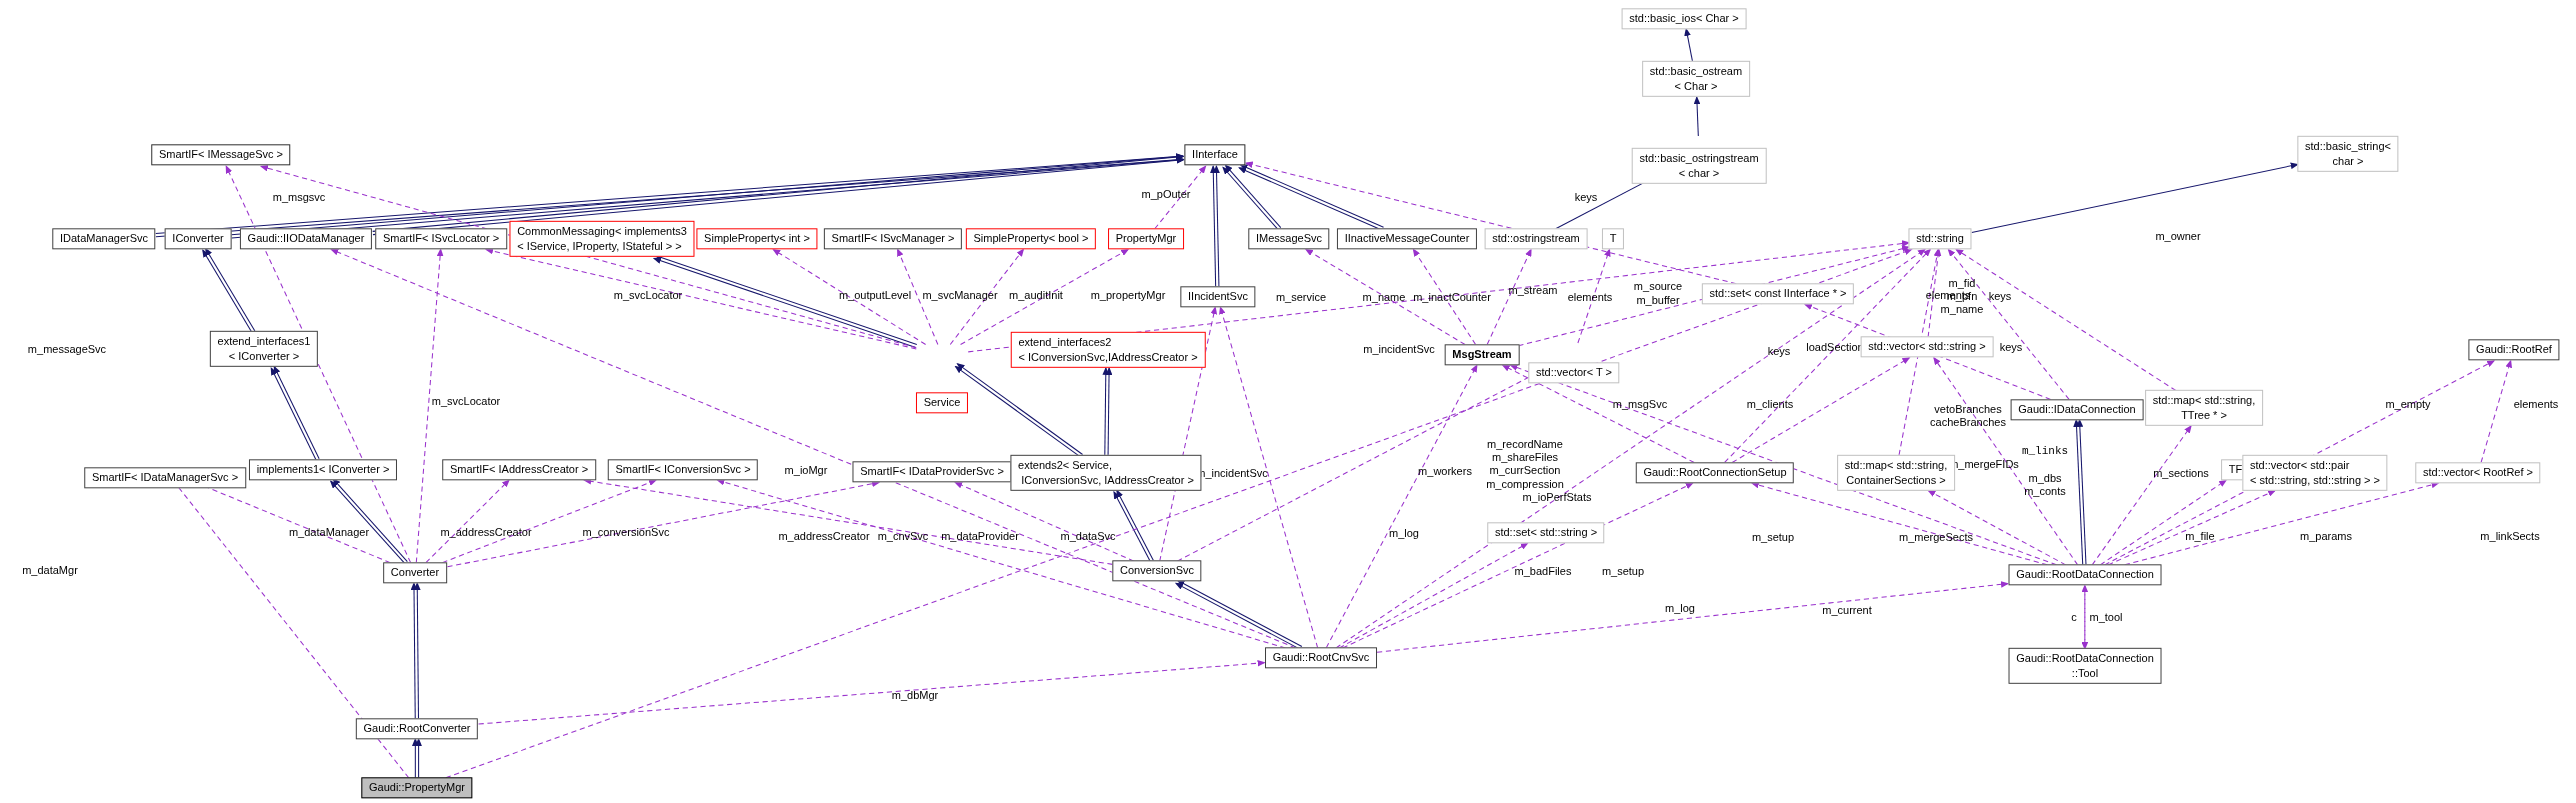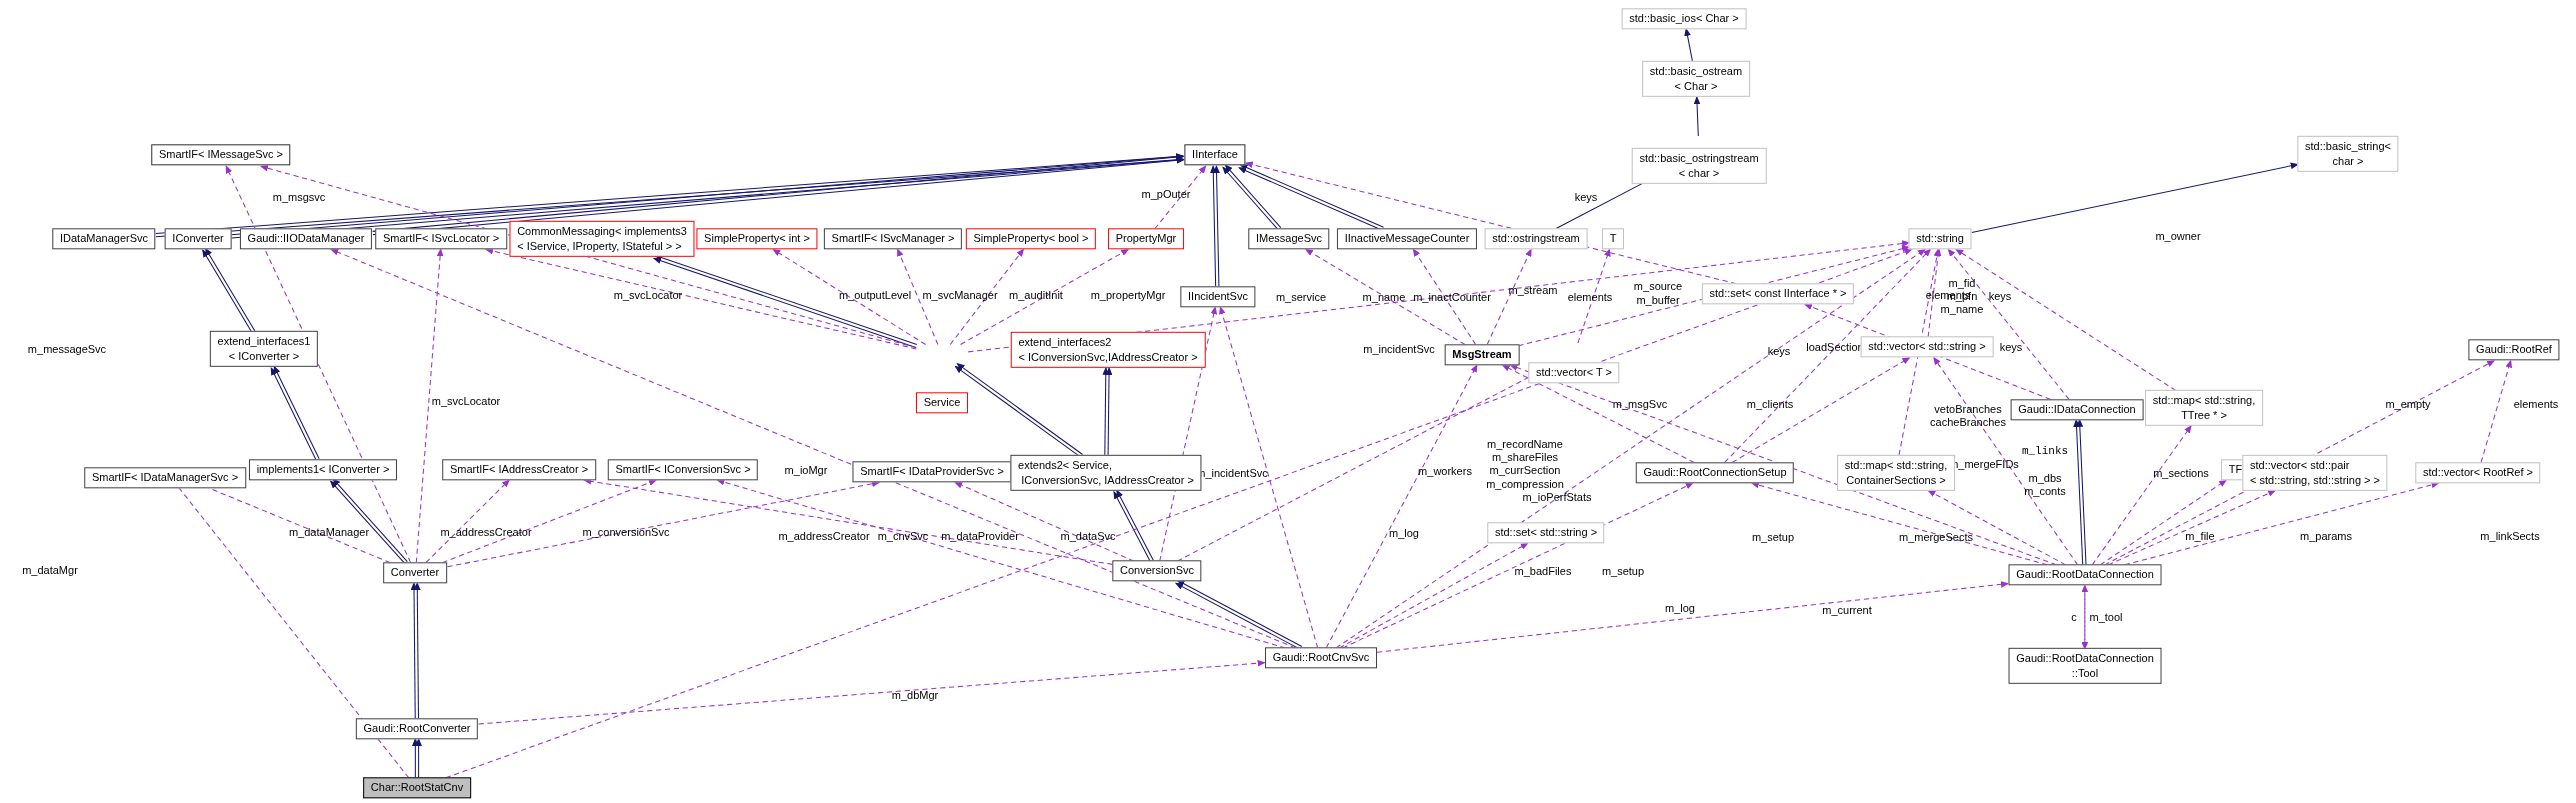--- a/index.html
+++ b/index.html
@@ -180,21 +180,21 @@
 &lt; std::string, std::string &gt; &gt;</div>
       <div class="node plain" style="left: 2478px; top: 473px;">std::vector&lt; RootRef &gt;</div>
       <div class="node plain" style="left: 1546px; top: 533px;">std::set&lt; std::string &gt;</div>
       <div class="node " style="left: 415px; top: 573px;">Converter</div>
       <div class="node " style="left: 1157px; top: 571px;">ConversionSvc</div>
       <div class="node " style="left: 2085px; top: 575px;">Gaudi::RootDataConnection</div>
       <div class="node " style="left: 2085px; top: 666px;">Gaudi::RootDataConnection
 ::Tool</div>
       <div class="node " style="left: 1321px; top: 658px;">Gaudi::RootCnvSvc</div>
       <div class="node " style="left: 417px; top: 729px;">Gaudi::RootConverter</div>
-      <div class="node focus" style="left: 417px; top: 788px;">Char::RootStatCnv</div>
+      <div class="node focus" style="left: 417px; top: 788px;">Gaudi::PropertyMgr</div>
     </div>
   <div id="labels-layer">
       <div class="elabel" style="left: 299px; top: 197px;">m_msgsvc</div>
       <div class="elabel" style="left: 67px; top: 349px;">m_messageSvc</div>
       <div class="elabel" style="left: 1166px; top: 194px;">m_pOuter</div>
       <div class="elabel" style="left: 1586px; top: 197px;">keys</div>
       <div class="elabel" style="left: 648px; top: 295px;">m_svcLocator</div>
       <div class="elabel" style="left: 875px; top: 295px;">m_outputLevel</div>
       <div class="elabel" style="left: 960px; top: 295px;">m_svcManager</div>
       <div class="elabel" style="left: 1036px; top: 295px;">m_auditInit</div>

